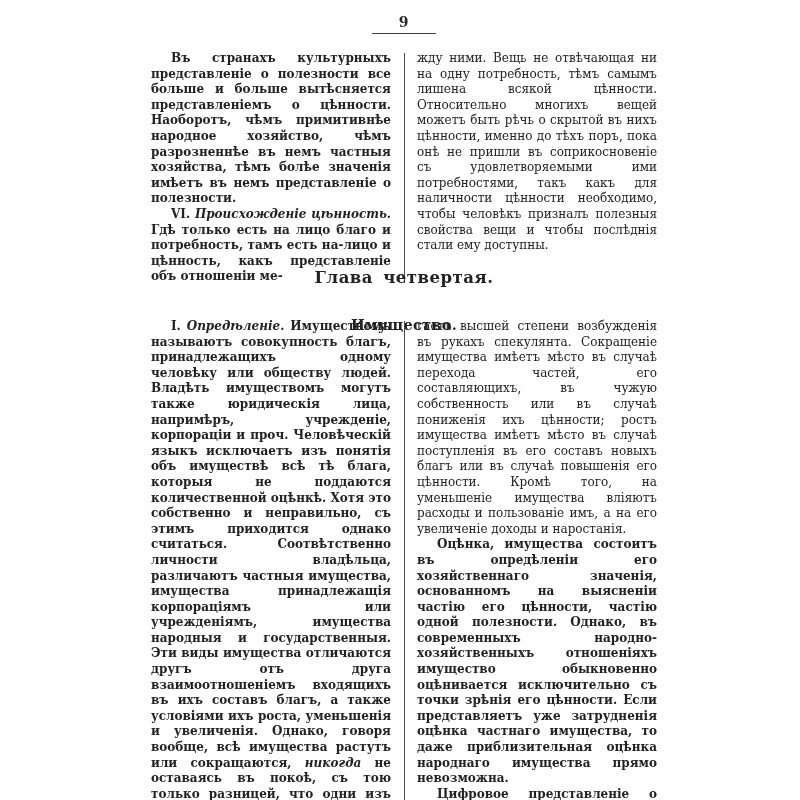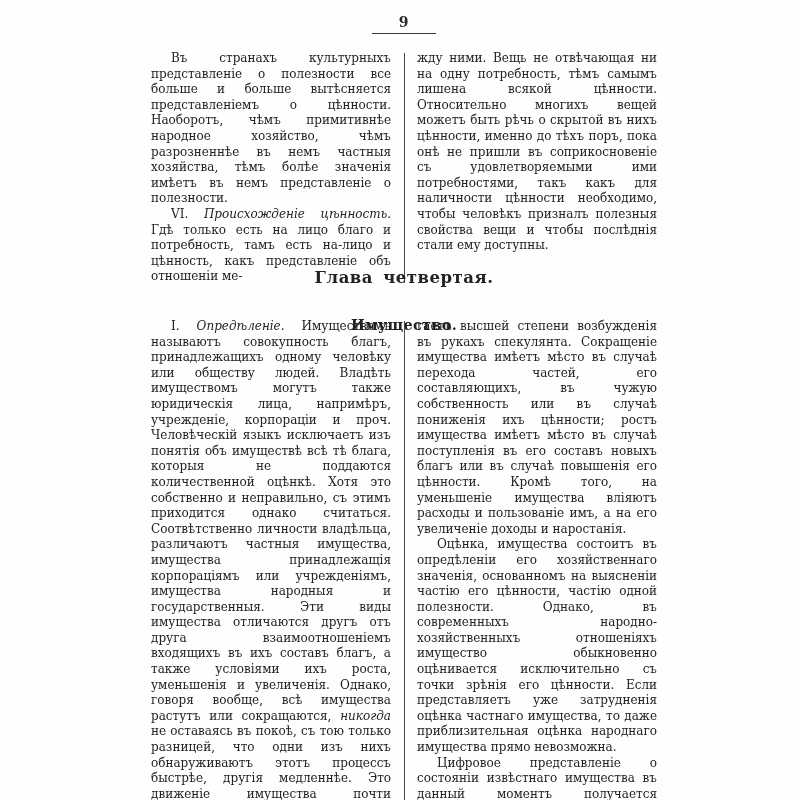--- a/index.html
+++ b/index.html
@@ -47,21 +47,21 @@
   .columns.top  { top: 51px; }
   .columns.main { top: 319px; }
   .col {
     width: 240px;
     font-size: 12px;
     line-height: 15.6px;
     text-align: justify;
     color: #222222;
   }
   .col p.para { margin: 0; padding: 0; }
-  .col p.para.indent { text-indent: 20px; }
+  .col p.para.indent { text-indent: 20px; font-weight: bold; }
   .col i { font-style: italic; }
   .vrule {
     width: 1px;
     background: #4a4a4a;
     margin: 2px 0 2px 0;
     align-self: stretch;
   }
   .chapter {
     position: absolute;
     top: 268px;

